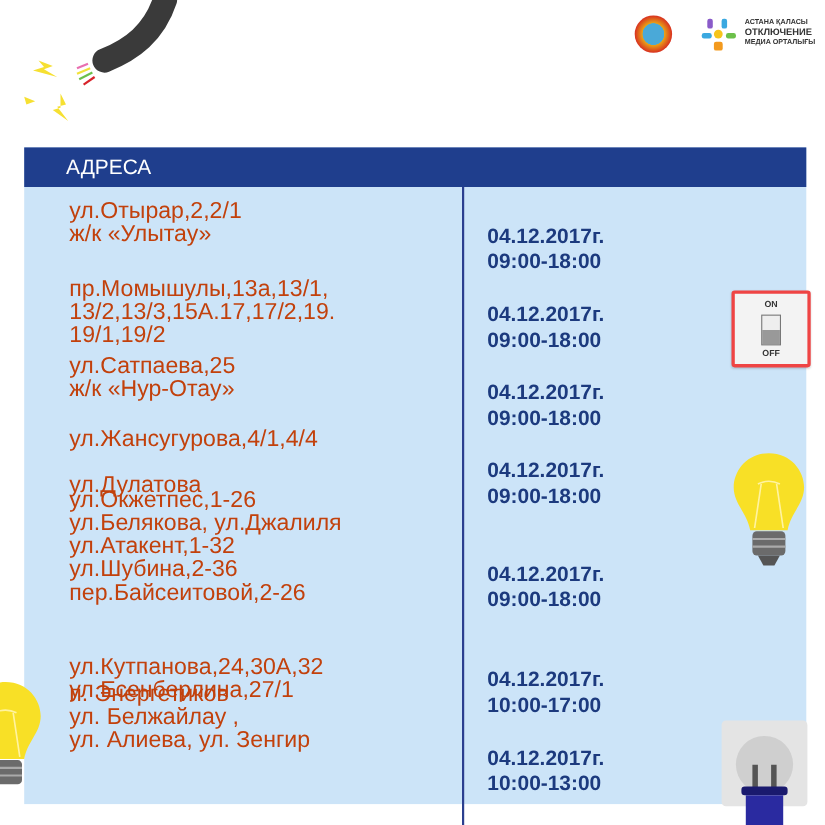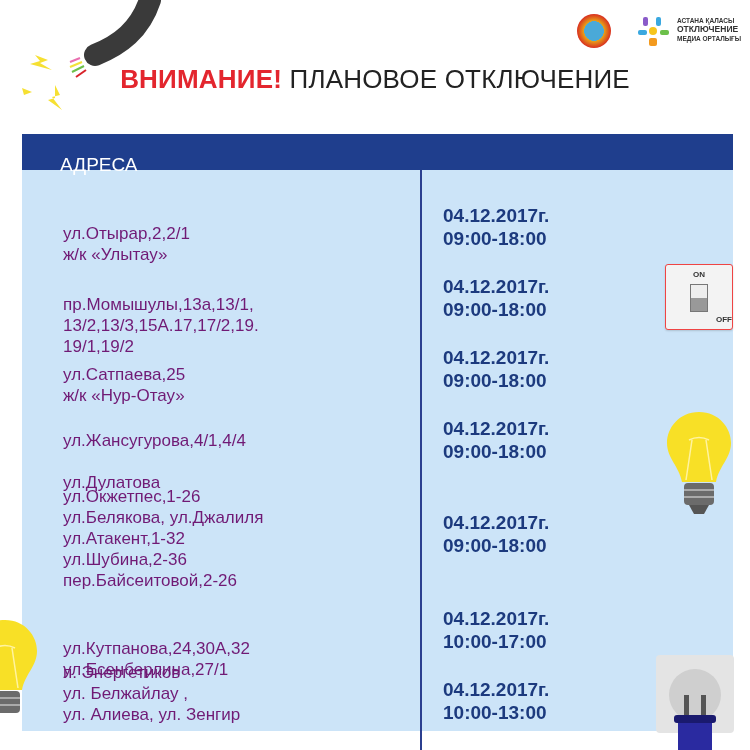--- a/index.html
+++ b/index.html
@@ -3,35 +3,35 @@
 <meta charset="utf-8">
 <style>
   html, body { margin: 0; padding: 0; }
   body { width: 750px; height: 750px; background: #ffffff; position: relative; overflow: hidden; font-family: "Liberation Sans", "DejaVu Sans", sans-serif; }
 
   .title { position: absolute; left: 0; width: 750px; top: 64px; text-align: center; font-size: 26px; line-height: 31px; color: #222; letter-spacing: 0.2px; }
   .title .red { color: #e3262e; font-weight: bold; }
 
   .table-wrap { position: absolute; left: 22px; top: 134px; width: 711px; height: 597px; background: #cce4f8; }
   .thead { position: absolute; left: 22px; top: 134px; width: 711px; height: 36px; background: #1f3e8d; color: #fff; font-size: 19px; }
-  .thead .h1 { position: absolute; left: 38px; top: 20px; }
+  .thead .h1 { position: absolute; left: 38px; top: 8px; }
   .thead .h2 { position: absolute; right: 10px; top: 8px; }
   .divider { position: absolute; left: 420px; top: 170px; width: 2px; height: 580px; background: #2b3f8f; }
 
-  .addr { position: absolute; left: 63px; color: #701a75; font-size: 17px; line-height: 21px; white-space: pre-line; margin-top: 42px; }
+  .addr { position: absolute; left: 63px; color: #c2410c; font-size: 21px; line-height: 21px; white-space: pre-line; }
   .dt { position: absolute; left: 443px; color: #1c3a7e; font-size: 19px; line-height: 23px; font-weight: bold; white-space: pre-line; margin-top: 20px; }
 
   .logo-emblem { position: absolute; left: 577px; top: 14px; width: 34px; height: 34px; border-radius: 50%; background: radial-gradient(circle, #4aa9d8 40%, #e8a018 42%, #d9321f 70%); }
   .logo-media { position: absolute; left: 636px; top: 14px; width: 34px; height: 34px; }
   .media-text { position: absolute; left: 677px; top: 16px; font-size: 6.5px; line-height: 9px; color: #333; font-weight: bold; }
   .media-text .big { font-size: 8.5px; }
 
-  .switch { position: absolute; left: 665px; top: 264px; width: 66px; height: 64px; background: #f3f3f3; border: 1px solid #ef4444; border-radius: 3px; box-shadow: 0 1px 2px rgba(0,0,0,.15); }
+  .switch { position: absolute; left: 665px; top: 264px; width: 66px; height: 64px; background: #f3f3f3; border: 3px solid #ef4444; border-radius: 3px; box-shadow: 0 1px 2px rgba(0,0,0,.15); }
   .switch .on { position: absolute; top: 5px; width: 100%; text-align: center; font-size: 8px; font-weight: bold; color: #333; }
-  .switch .off { position: absolute; bottom: 5px; width: 100%; text-align: right; font-size: 8px; font-weight: bold; color: #333; }
+  .switch .off { position: absolute; bottom: 5px; width: 100%; text-align: center; font-size: 8px; font-weight: bold; color: #333; }
   .switch .lever { position: absolute; left: 24px; top: 19px; width: 16px; height: 26px; background: linear-gradient(#eee 50%, #999 50%); border: 1px solid #777; }
 
   .plug { position: absolute; left: 656px; top: 655px; width: 78px; height: 78px; background: #e4e4e4; border-radius: 4px; }
   .plug .face { position: absolute; left: 13px; top: 14px; width: 52px; height: 52px; border-radius: 50%; background: #cfcfcf; }
 </style>
 </head>
 <body>
 
 <svg style="position:absolute;left:0;top:0" width="170" height="120">
   <path d="M150 0 C140 30 120 45 95 55" stroke="#3a3a3a" stroke-width="22" fill="none" stroke-linecap="round"></path>
@@ -53,21 +53,20 @@
   <rect x="24" y="16" width="9" height="5" rx="2" fill="#6cc04a"></rect>
   <rect x="13" y="24" width="8" height="8" rx="2" fill="#f39a1e"></rect>
 </svg>
 <div class="media-text">
   <div>АСТАНА ҚАЛАСЫ</div>
   <div class="big">ОТКЛЮЧЕНИЕ</div>
   <div>МЕДИА ОРТАЛЫҒЫ</div>
 </div>
 
 <div class="title">
-  <div><span class="red">ВНИМАНИЕ!</span><span> ПЛАНОВОЕ ОТКЛЮЧЕНИЕ</span></div>
 </div>
 
 <div class="table-wrap"></div>
 <div class="thead">
   <span class="h1">АДРЕСА</span>
 </div>
 <div class="divider"></div>
 
 <div class="addr" style="top:181px">ул.Отырар,2,2/1
 ж/к «Улытау»</div>

